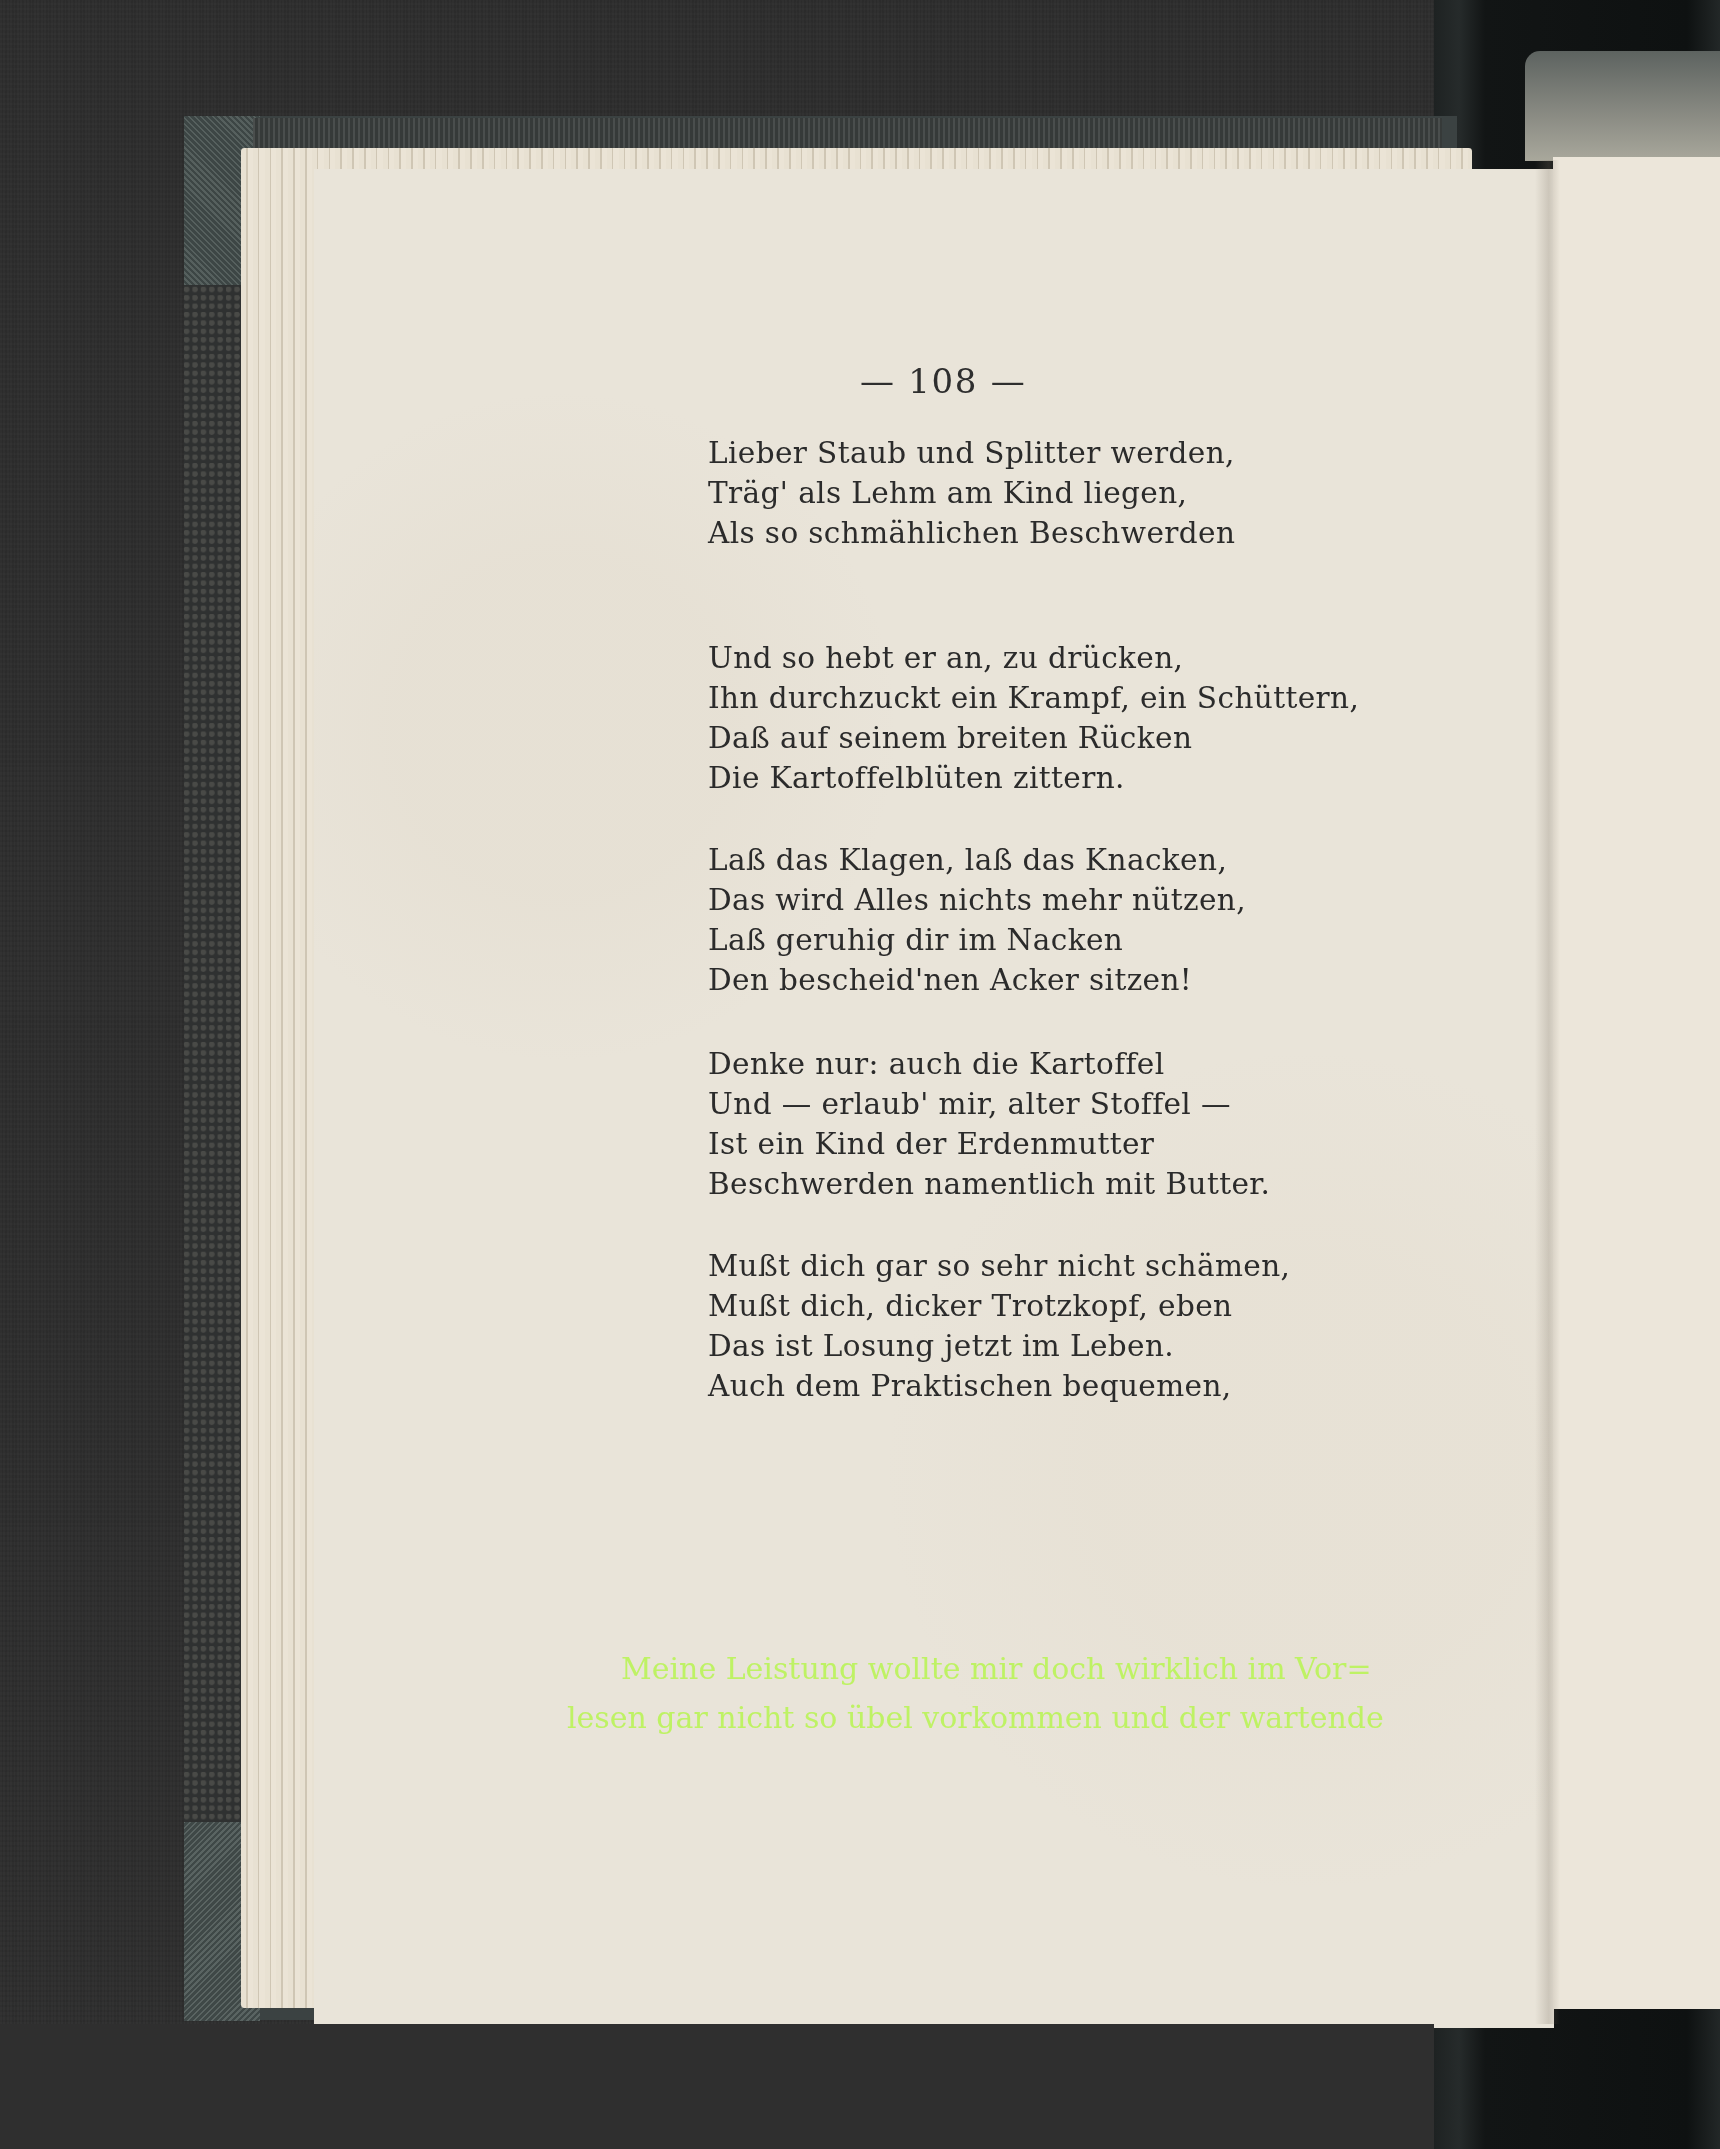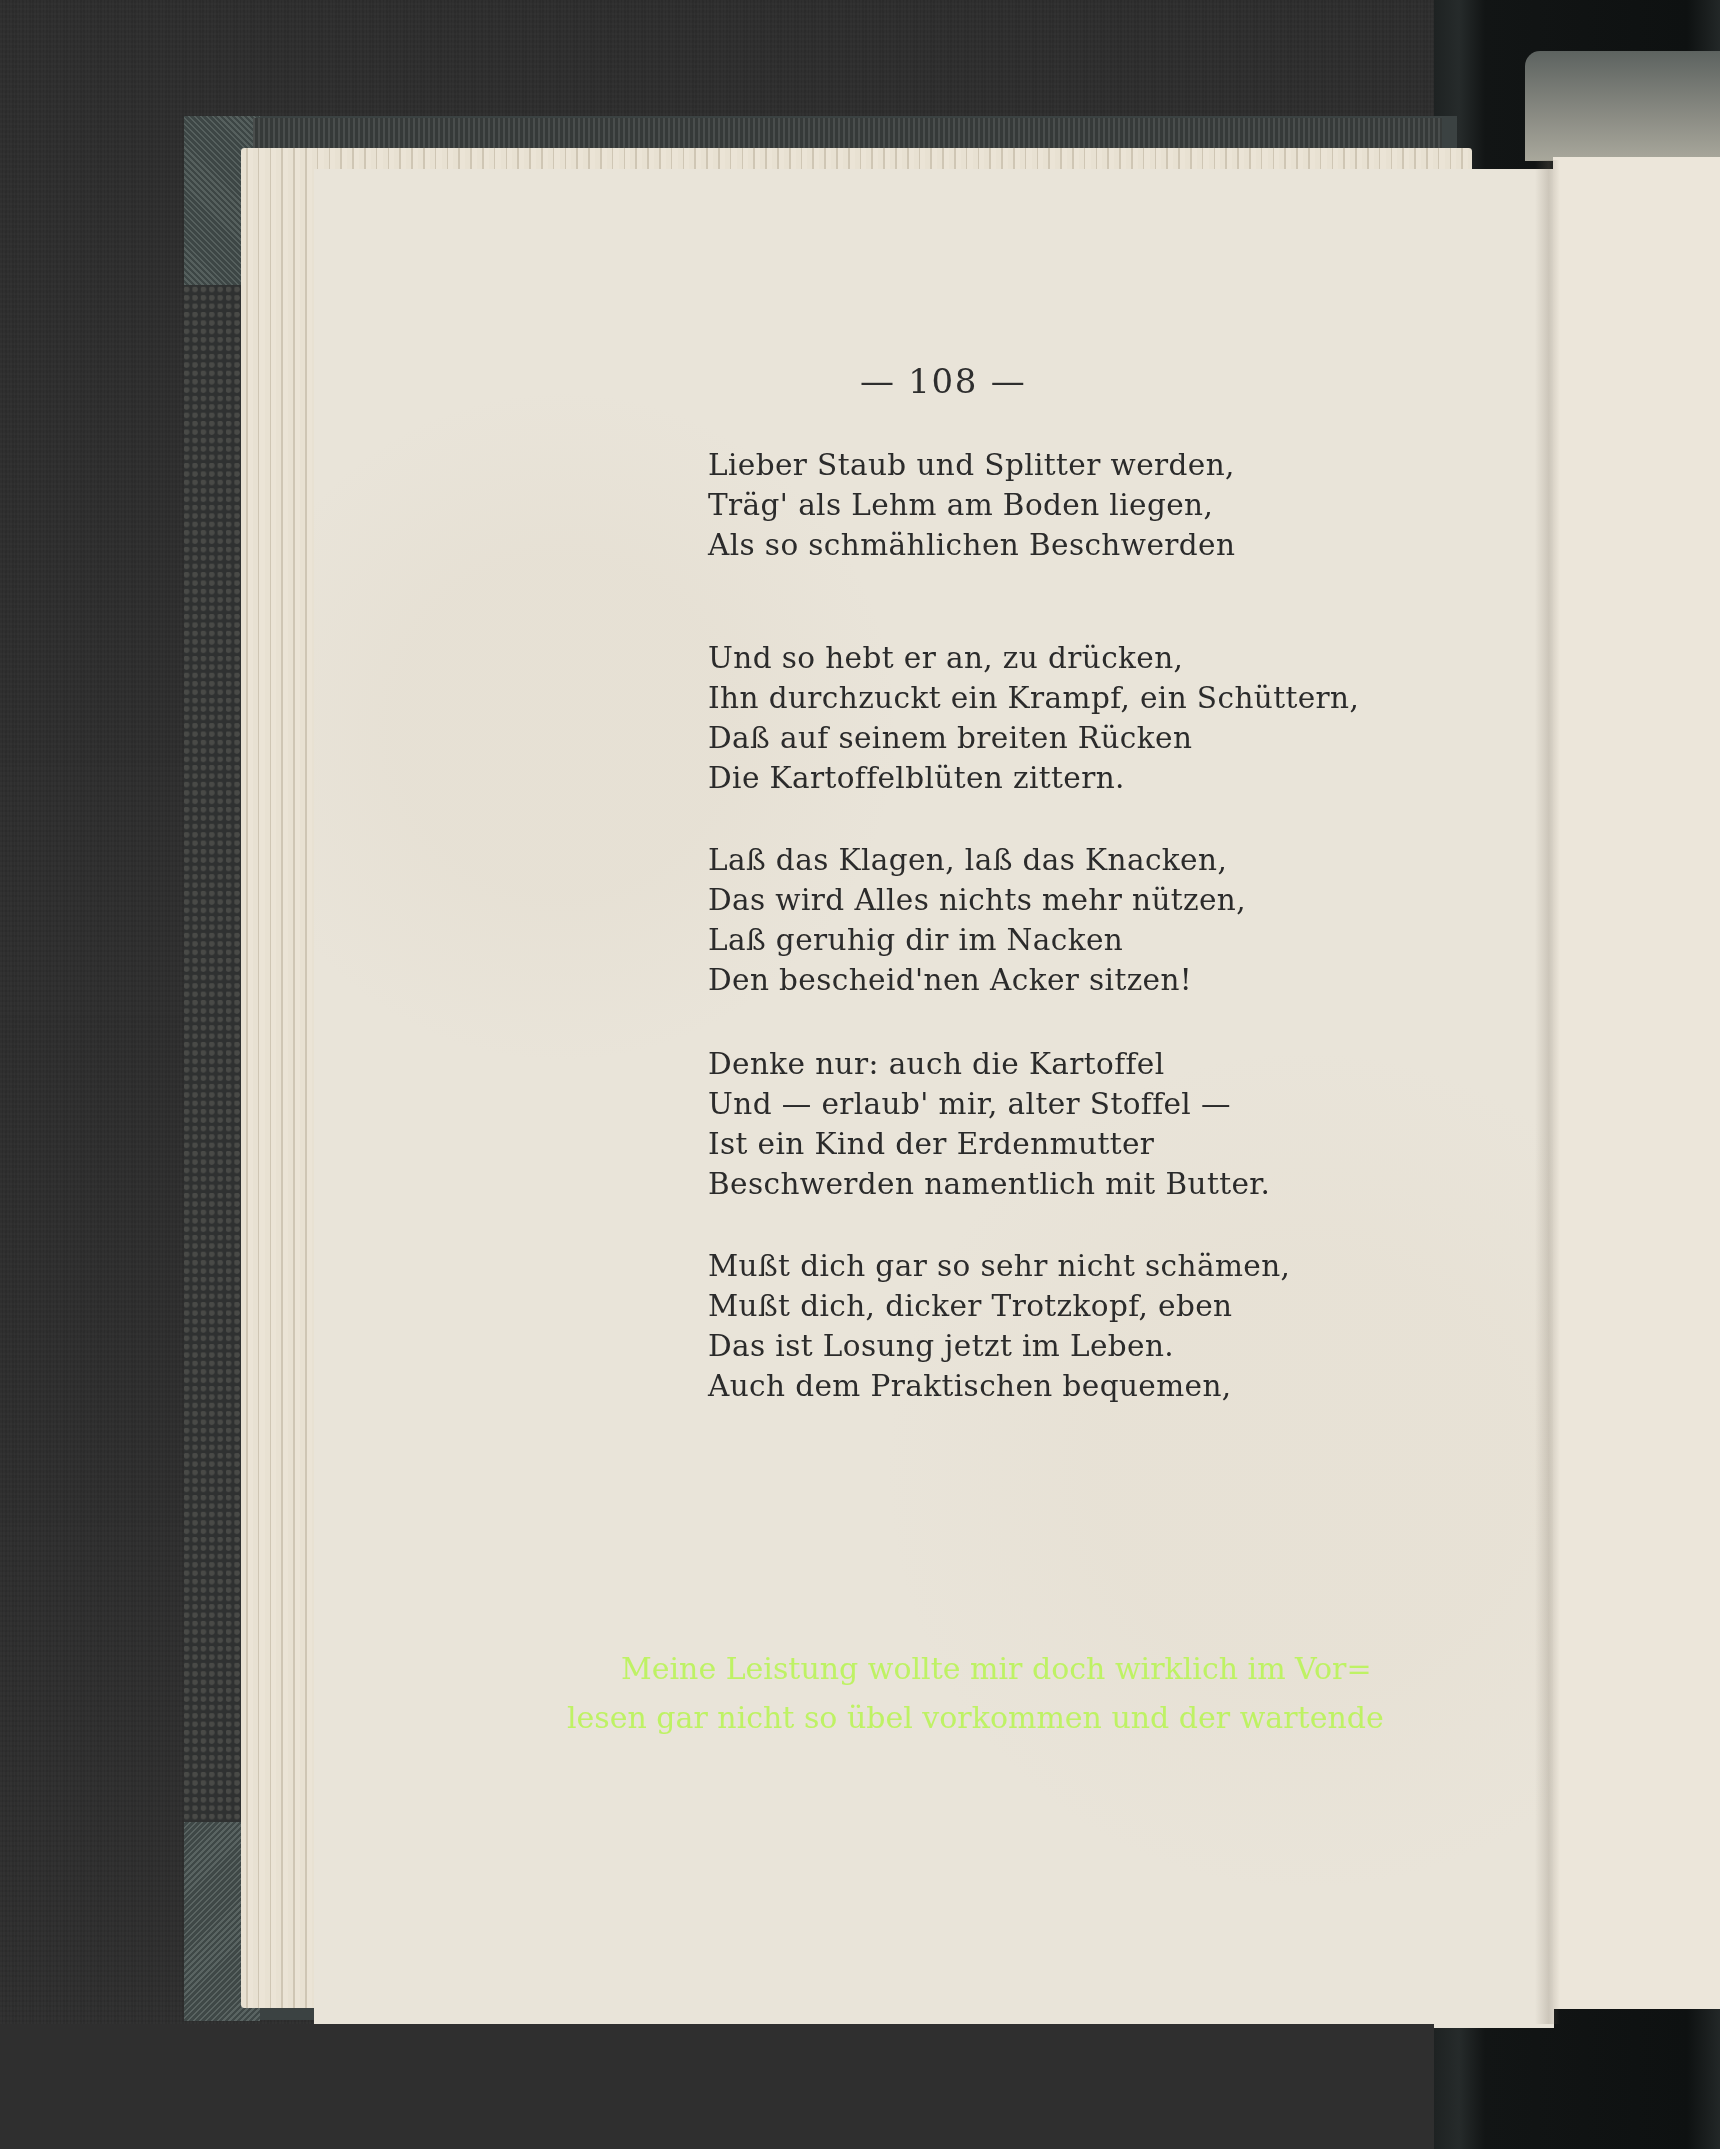--- a/index.html
+++ b/index.html
@@ -106,23 +106,23 @@
 <div class="corner-bottom"></div>
 <div class="top-cloth"></div>
 <div class="page-stack"></div>
 <div class="page"></div>
 <div class="facing-page"></div>
 <div class="gutter-shadow"></div>
 
 <div class="text-block">
   <div class="page-number">— 108 —</div>
 
-  <div class="stanza" style="top:433px;margin-top:12px;">
+  <div class="stanza" style="top:433px;">
     <div class="verse-line">Lieber Staub und Splitter werden,</div>
-    <div class="verse-line">Träg' als Lehm am Boden liegen,</div>
+    <div class="verse-line">Träg' als Lehm am Kind liegen,</div>
     <div class="verse-line">Als so schmählichen Beschwerden</div>
   </div>
 
   <div class="stanza" style="top:638px;">
     <div class="verse-line">Und so hebt er an, zu drücken,</div>
     <div class="verse-line">Ihn durchzuckt ein Krampf, ein Schüttern,</div>
     <div class="verse-line">Daß auf seinem breiten Rücken</div>
     <div class="verse-line">Die Kartoffelblüten zittern.</div>
   </div>
 

